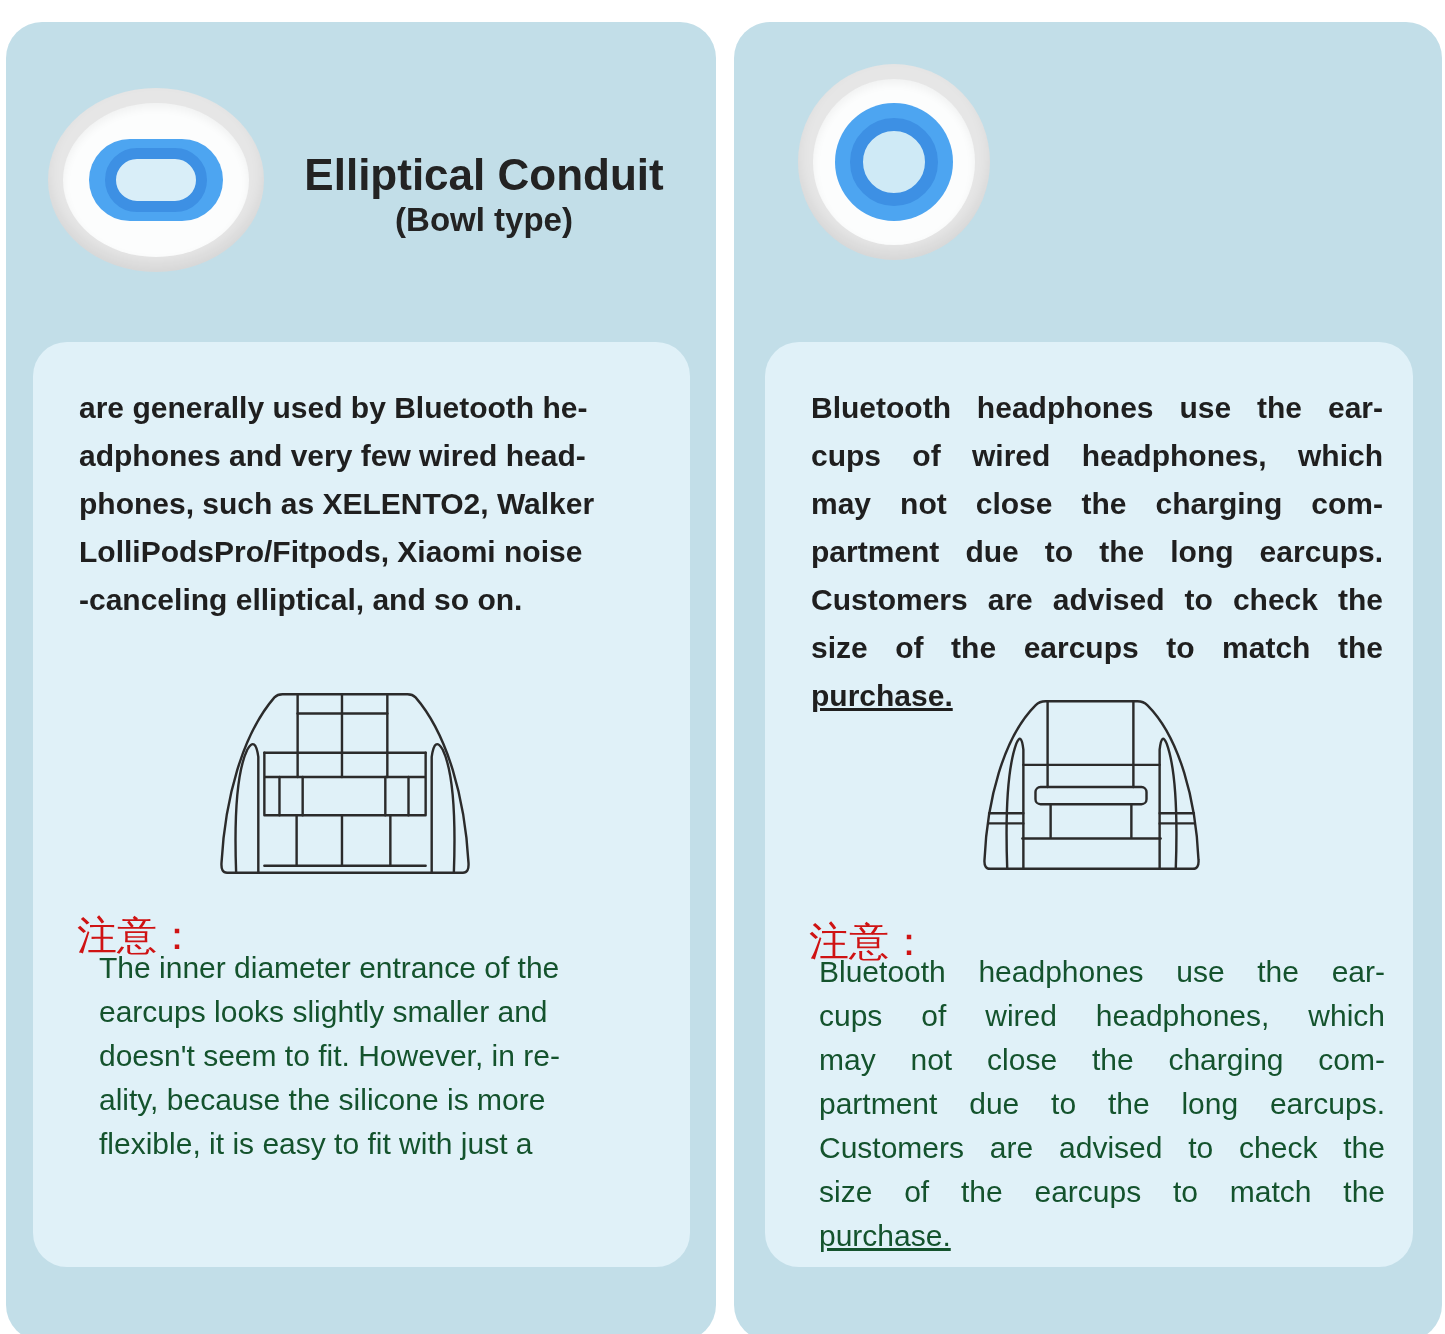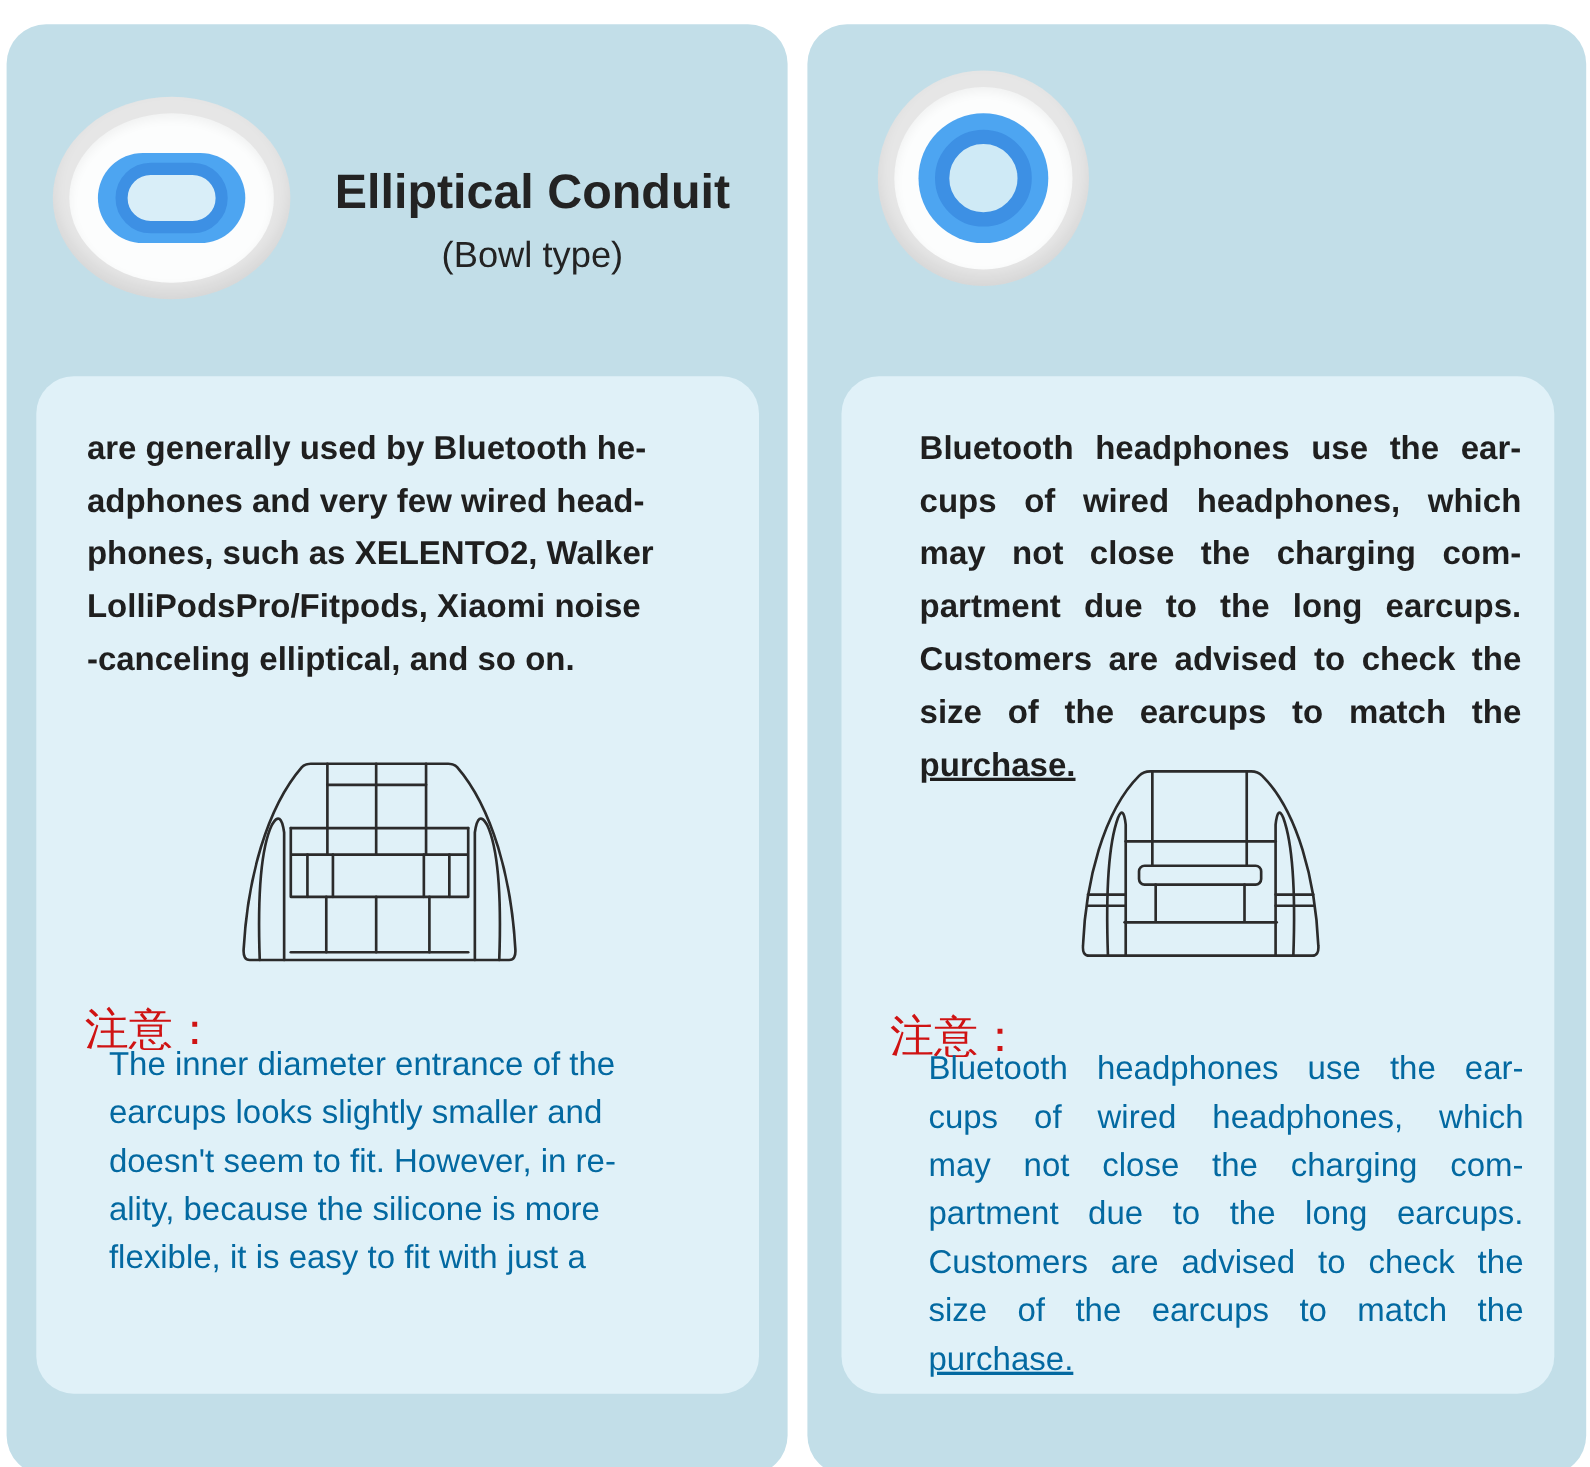--- a/index.html
+++ b/index.html
@@ -38,44 +38,44 @@
   .circle-ring .hole{width:88px;height:88px;border-radius:50%;
         border:13px solid var(--ring-blue-dark,#3d90e4);
         background:#cfeaf6;box-sizing:border-box;}
 
   
   .title-block{position:absolute;text-align:center;color:var(--title-text,#232323);}
   .panel-left  .title-block{left:248px;top:128px;width:460px;}
   .panel-right .title-block{left:242px;top:140px;width:444px;}
   .title{font-size:44px;font-weight:700;line-height:1.15;white-space:nowrap;}
   .panel-right .title{word-spacing:22px;}
-  .subtitle{font-size:33px;font-weight:400;margin-top:12px;white-space:nowrap;}
+  .subtitle{font-size:33px;font-weight:700;white-space:nowrap;}
 
   
   .card{
     position:absolute;top:320px;height:925px;
     background:var(--card,#e0f1f8);
     border-radius:34px;
   }
   .panel-left  .card{left:27px;width:657px;}
   .panel-right .card{left:31px;width:648px;}
 
   .intro{position:absolute;left:46px;right:30px;top:42px;
          font-size:30px;line-height:48px;font-weight:700;color:#1f1f1f;}
   .note-label{position:absolute;left:44px;
          font-size:40px;font-weight:400;color:var(--accent-red,#cc1212);margin-top:36px;}
   .panel-left  .note-label{top:530px;}
   .panel-right .note-label{top:536px;}
   .note-body{position:absolute;right:28px;
-         font-size:30px;line-height:44px;font-weight:400;color:#0369a1;}
+         font-size:30px;line-height:44px;font-weight:400;color:#14532d;}
   .panel-left  .note-body{left:66px;top:604px;}
   .panel-right .note-body{left:54px;top:608px;}
 
   .tline{white-space:nowrap;}
-  .justify .tline{white-space:normal;text-align:justify;text-align-last:justify;margin-left:25px;}
+  .justify .tline{white-space:normal;text-align:justify;text-align-last:justify;}
   .justify .tline:last-child{text-align-last:left;text-decoration:underline;}
 
   
   .diagram{position:absolute;}
   .diagram-elliptical{left:186px;top:340px;width:252px;height:194px;}
   .diagram-round{left:218px;top:350px;width:217px;height:180px;}
   .diagram svg path,.diagram svg rect,.diagram svg line{
     fill:none;stroke:var(--diagram-stroke,#2b2b2b);
     stroke-width:2.4;stroke-linecap:round;stroke-linejoin:round;}
 </style>

